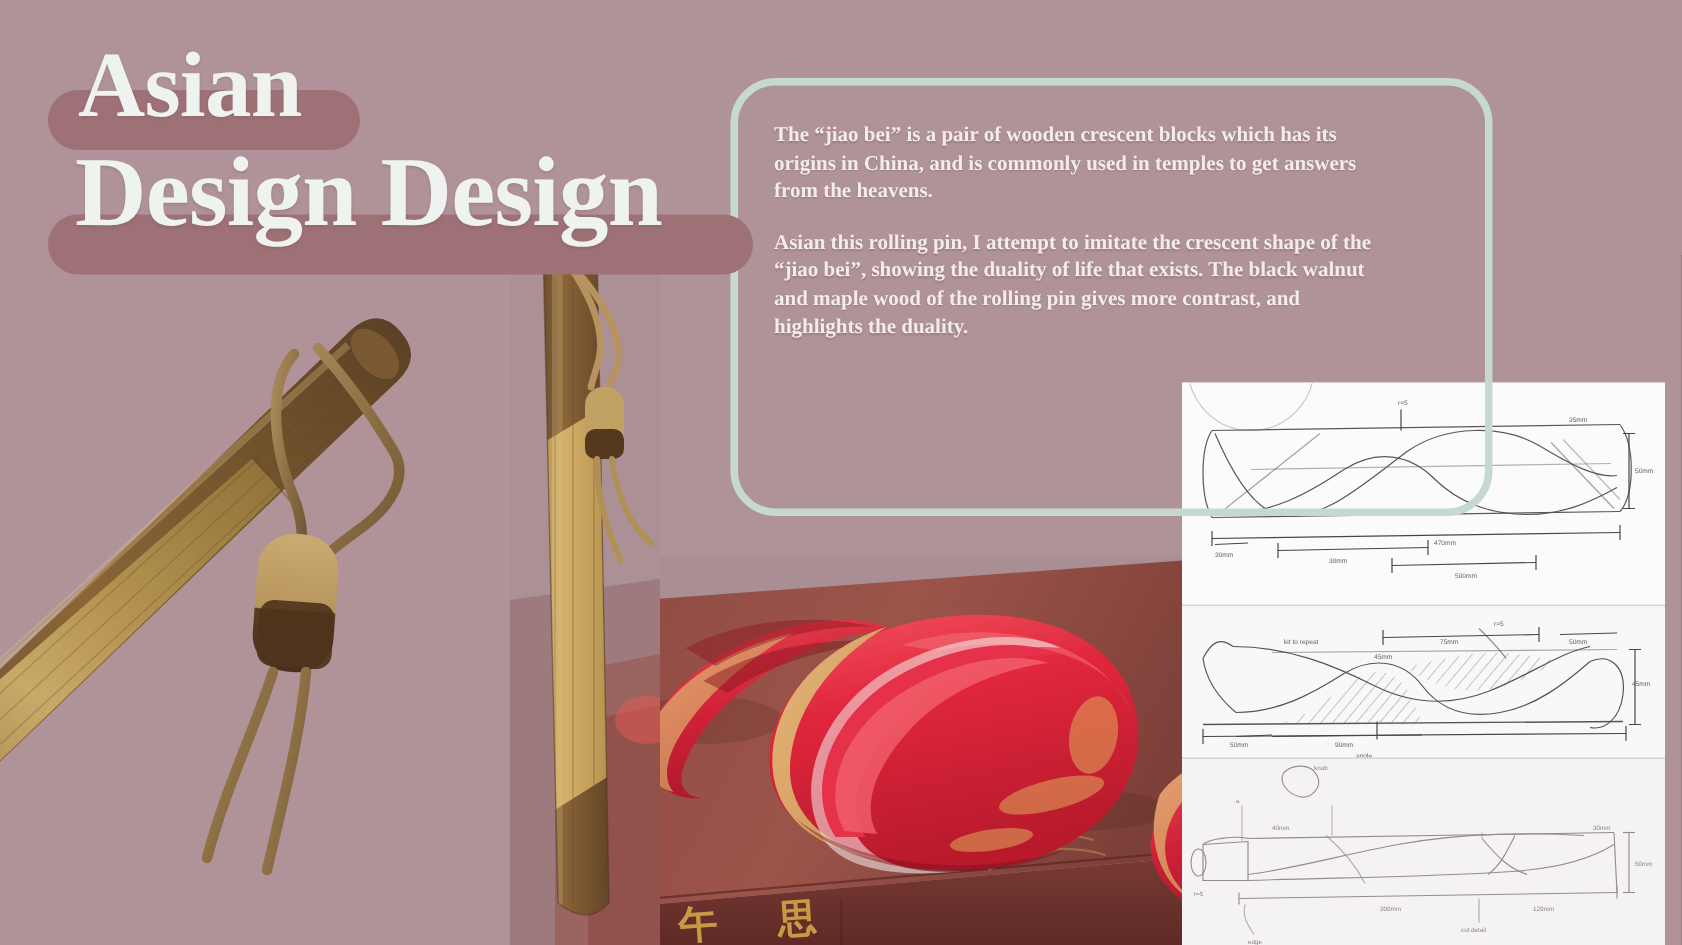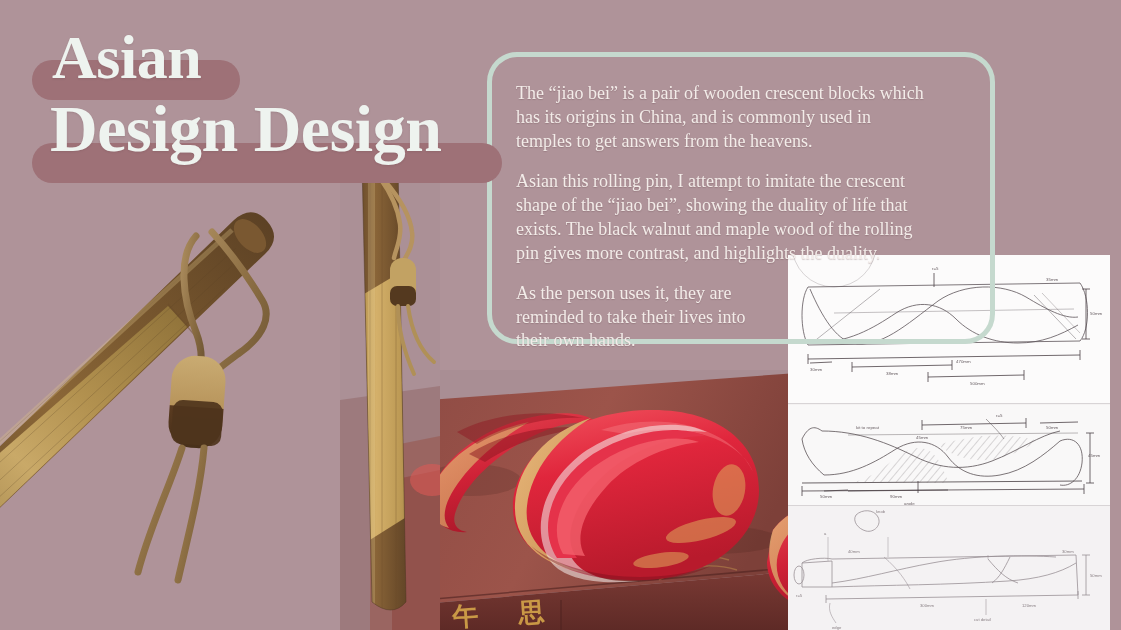--- a/index.html
+++ b/index.html
@@ -58,23 +58,23 @@
     position: absolute;
     left: 496px; top: 60px;
     width: 430px; height: 295px;
     z-index: 31;
     padding: 22px 0 0 20px;
     box-sizing: border-box;
   }
   .text-card p {
     margin: 0 0 16px 0;
     color: #f3ece9;
-    font-size: 18px;
+    font-size: 14px;
     line-height: 1.33;
-    font-weight: 400;
+    font-weight: 700;
     text-shadow: 0 1px 1px rgba(90,60,65,.25);
     max-width: 452px;
   }
   .text-card p.narrow { max-width: 250px; }
 
   
   .photo-left {
     position: absolute;
     left: 0; top: 196px;
     width: 340px; height: 434px;
@@ -533,16 +533,15 @@
     <div class="title-pill pill-1"></div>
     <div class="title-pill pill-2"></div>
     <div class="title-line title-line-1">Asian</div>
     <div class="title-line title-line-2">Design Design</div>
   </div>
 
   <div class="text-frame"></div>
   <div class="text-card">
     <p>The “jiao bei” is a pair of wooden crescent blocks which has its origins in China, and is commonly used in temples to get answers from the heavens.</p>
     <p>Asian this rolling pin, I attempt to imitate the crescent shape of the “jiao bei”, showing the duality of life that exists. The black walnut and maple wood of the rolling pin gives more contrast, and highlights the duality.</p>
-    <p class="narrow">As the person uses it, they are reminded to take their lives into their own hands.</p>
   </div>
 
 </div>
 
 </body></html>

